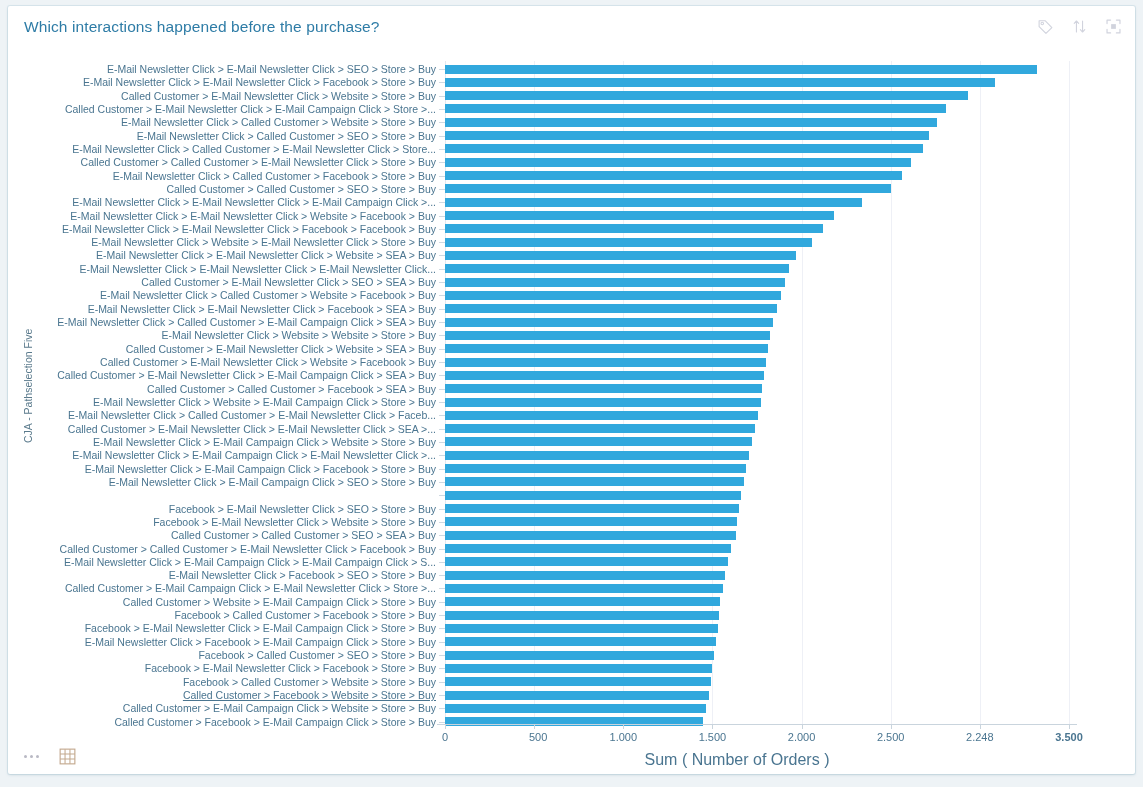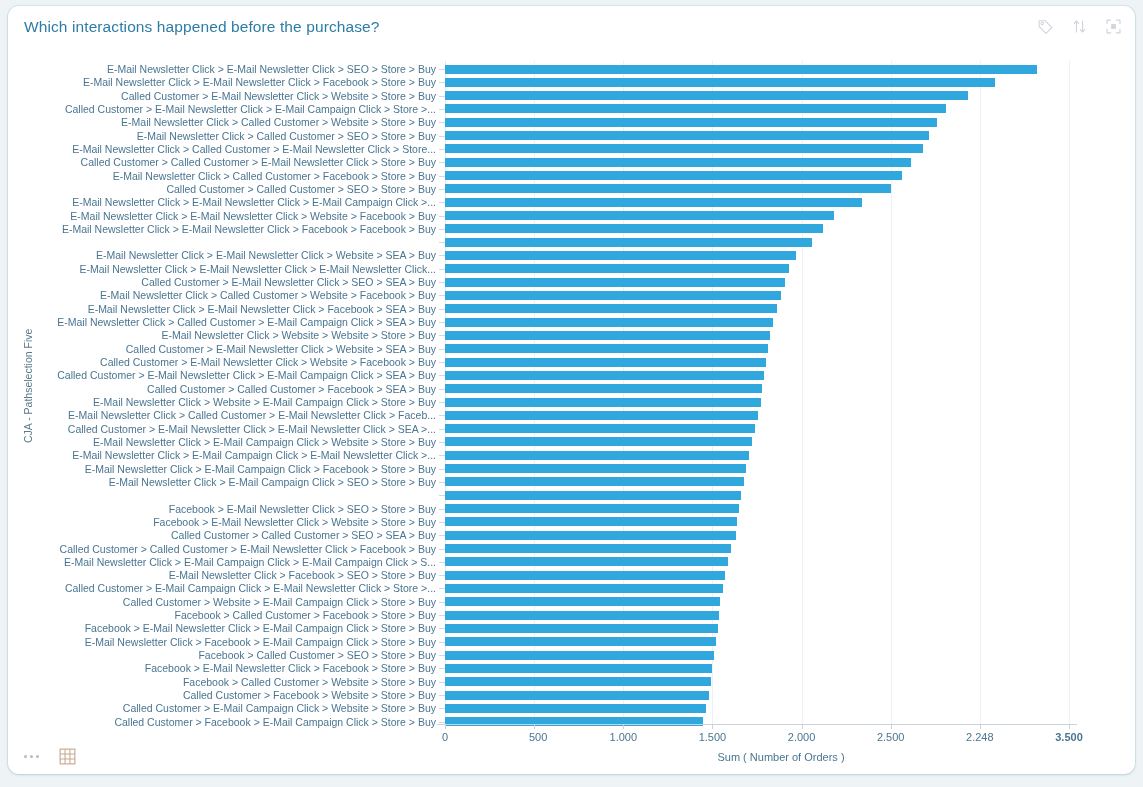--- a/index.html
+++ b/index.html
@@ -13,21 +13,21 @@
     font-family: "Liberation Sans", sans-serif;
   }
 
   #card {
     position: absolute;
     left: 8px;
     top: 6px;
     width: 1127px;
     height: 768px;
     background: #ffffff;
-    border-radius: 11px;
+    border-radius: 2px;
     box-shadow: 0 1px 3px rgba(120,150,170,0.28), 0 0 0 1px rgba(200,220,230,0.55);
     overflow: hidden;
   }
 
   
   #header {
     position: absolute;
     left: 0; top: 0;
     width: 1127px;
     height: 42px;
@@ -180,25 +180,25 @@
   .xlabel {
     position: absolute;
     top: 0;
     font-size: 11px;
     color: #4a7590;
     transform: translateX(-50%);
     white-space: nowrap;
   }
   #xaxis-title {
     position: absolute;
-    left: 461px;
+    left: 417px;
     top: 745px;
     width: 624px;
     text-align: center;
-    font-size: 11px;
+    font-size: 16px;
     color: #4a7590;
     white-space: nowrap;
   }
 
   
   #footer {
     position: absolute;
     left: 0;
     bottom: 0;
     width: 1127px;
@@ -275,20 +275,21 @@
         <div class="ylabel" title="Called Customer &gt; E-Mail Newsletter Click &gt; E-Mail Campaign Click &gt; Store &gt;..." style="top: 46.96px;">Called Customer &gt; E-Mail Newsletter Click &gt; E-Mail Campaign Click &gt; Store &gt;...</div>
         <div class="ylabel" title="E-Mail Newsletter Click &gt; Called Customer &gt; Website &gt; Store &gt; Buy" style="top: 60.28px;">E-Mail Newsletter Click &gt; Called Customer &gt; Website &gt; Store &gt; Buy</div>
         <div class="ylabel" title="E-Mail Newsletter Click &gt; Called Customer &gt; SEO &gt; Store &gt; Buy" style="top: 73.6px;">E-Mail Newsletter Click &gt; Called Customer &gt; SEO &gt; Store &gt; Buy</div>
         <div class="ylabel" title="E-Mail Newsletter Click &gt; Called Customer &gt; E-Mail Newsletter Click &gt; Store..." style="top: 86.92px;">E-Mail Newsletter Click &gt; Called Customer &gt; E-Mail Newsletter Click &gt; Store...</div>
         <div class="ylabel" title="Called Customer &gt; Called Customer &gt; E-Mail Newsletter Click &gt; Store &gt; Buy" style="top: 100.24px;">Called Customer &gt; Called Customer &gt; E-Mail Newsletter Click &gt; Store &gt; Buy</div>
         <div class="ylabel" title="E-Mail Newsletter Click &gt; Called Customer &gt; Facebook &gt; Store &gt; Buy" style="top: 113.56px;">E-Mail Newsletter Click &gt; Called Customer &gt; Facebook &gt; Store &gt; Buy</div>
         <div class="ylabel" title="Called Customer &gt; Called Customer &gt; SEO &gt; Store &gt; Buy" style="top: 126.88px;">Called Customer &gt; Called Customer &gt; SEO &gt; Store &gt; Buy</div>
         <div class="ylabel" title="E-Mail Newsletter Click &gt; E-Mail Newsletter Click &gt; E-Mail Campaign Click &gt;..." style="top: 140.2px;">E-Mail Newsletter Click &gt; E-Mail Newsletter Click &gt; E-Mail Campaign Click &gt;...</div>
         <div class="ylabel" title="E-Mail Newsletter Click &gt; E-Mail Newsletter Click &gt; Website &gt; Facebook &gt; Buy" style="top: 153.52px;">E-Mail Newsletter Click &gt; E-Mail Newsletter Click &gt; Website &gt; Facebook &gt; Buy</div>
         <div class="ylabel" title="E-Mail Newsletter Click &gt; E-Mail Newsletter Click &gt; Facebook &gt; Facebook &gt; Buy" style="top: 166.84px;">E-Mail Newsletter Click &gt; E-Mail Newsletter Click &gt; Facebook &gt; Facebook &gt; Buy</div>
+        <div class="ylabel" title="E-Mail Newsletter Click &gt; Website &gt; E-Mail Newsletter Click &gt; Store &gt; Buy" style="top: 180.16px;">E-Mail Newsletter Click &gt; Website &gt; E-Mail Newsletter Click &gt; Store &gt; Buy</div>
         <div class="ylabel" title="E-Mail Newsletter Click &gt; E-Mail Newsletter Click &gt; Website &gt; SEA &gt; Buy" style="top: 193.48px;">E-Mail Newsletter Click &gt; E-Mail Newsletter Click &gt; Website &gt; SEA &gt; Buy</div>
         <div class="ylabel" title="E-Mail Newsletter Click &gt; E-Mail Newsletter Click &gt; E-Mail Newsletter Click..." style="top: 206.8px;">E-Mail Newsletter Click &gt; E-Mail Newsletter Click &gt; E-Mail Newsletter Click...</div>
         <div class="ylabel" title="Called Customer &gt; E-Mail Newsletter Click &gt; SEO &gt; SEA &gt; Buy" style="top: 220.12px;">Called Customer &gt; E-Mail Newsletter Click &gt; SEO &gt; SEA &gt; Buy</div>
         <div class="ylabel" title="E-Mail Newsletter Click &gt; Called Customer &gt; Website &gt; Facebook &gt; Buy" style="top: 233.44px;">E-Mail Newsletter Click &gt; Called Customer &gt; Website &gt; Facebook &gt; Buy</div>
         <div class="ylabel" title="E-Mail Newsletter Click &gt; E-Mail Newsletter Click &gt; Facebook &gt; SEA &gt; Buy" style="top: 246.76px;">E-Mail Newsletter Click &gt; E-Mail Newsletter Click &gt; Facebook &gt; SEA &gt; Buy</div>
         <div class="ylabel" title="E-Mail Newsletter Click &gt; Called Customer &gt; E-Mail Campaign Click &gt; SEA &gt; Buy" style="top: 260.08px;">E-Mail Newsletter Click &gt; Called Customer &gt; E-Mail Campaign Click &gt; SEA &gt; Buy</div>
         <div class="ylabel" title="E-Mail Newsletter Click &gt; Website &gt; Website &gt; Store &gt; Buy" style="top: 273.4px;">E-Mail Newsletter Click &gt; Website &gt; Website &gt; Store &gt; Buy</div>
         <div class="ylabel" title="Called Customer &gt; E-Mail Newsletter Click &gt; Website &gt; SEA &gt; Buy" style="top: 286.72px;">Called Customer &gt; E-Mail Newsletter Click &gt; Website &gt; SEA &gt; Buy</div>
         <div class="ylabel" title="Called Customer &gt; E-Mail Newsletter Click &gt; Website &gt; Facebook &gt; Buy" style="top: 300.04px;">Called Customer &gt; E-Mail Newsletter Click &gt; Website &gt; Facebook &gt; Buy</div>
         <div class="ylabel" title="Called Customer &gt; E-Mail Newsletter Click &gt; E-Mail Campaign Click &gt; SEA &gt; Buy" style="top: 313.36px;">Called Customer &gt; E-Mail Newsletter Click &gt; E-Mail Campaign Click &gt; SEA &gt; Buy</div>
@@ -307,21 +308,21 @@
         <div class="ylabel" title="E-Mail Newsletter Click &gt; E-Mail Campaign Click &gt; E-Mail Campaign Click &gt; S..." style="top: 499.84px;">E-Mail Newsletter Click &gt; E-Mail Campaign Click &gt; E-Mail Campaign Click &gt; S...</div>
         <div class="ylabel" title="E-Mail Newsletter Click &gt; Facebook &gt; SEO &gt; Store &gt; Buy" style="top: 513.16px;">E-Mail Newsletter Click &gt; Facebook &gt; SEO &gt; Store &gt; Buy</div>
         <div class="ylabel" title="Called Customer &gt; E-Mail Campaign Click &gt; E-Mail Newsletter Click &gt; Store &gt;..." style="top: 526.48px;">Called Customer &gt; E-Mail Campaign Click &gt; E-Mail Newsletter Click &gt; Store &gt;...</div>
         <div class="ylabel" title="Called Customer &gt; Website &gt; E-Mail Campaign Click &gt; Store &gt; Buy" style="top: 539.8px;">Called Customer &gt; Website &gt; E-Mail Campaign Click &gt; Store &gt; Buy</div>
         <div class="ylabel" title="Facebook &gt; Called Customer &gt; Facebook &gt; Store &gt; Buy" style="top: 553.12px;">Facebook &gt; Called Customer &gt; Facebook &gt; Store &gt; Buy</div>
         <div class="ylabel" title="Facebook &gt; E-Mail Newsletter Click &gt; E-Mail Campaign Click &gt; Store &gt; Buy" style="top: 566.44px;">Facebook &gt; E-Mail Newsletter Click &gt; E-Mail Campaign Click &gt; Store &gt; Buy</div>
         <div class="ylabel" title="E-Mail Newsletter Click &gt; Facebook &gt; E-Mail Campaign Click &gt; Store &gt; Buy" style="top: 579.76px;">E-Mail Newsletter Click &gt; Facebook &gt; E-Mail Campaign Click &gt; Store &gt; Buy</div>
         <div class="ylabel" title="Facebook &gt; Called Customer &gt; SEO &gt; Store &gt; Buy" style="top: 593.08px;">Facebook &gt; Called Customer &gt; SEO &gt; Store &gt; Buy</div>
         <div class="ylabel" title="Facebook &gt; E-Mail Newsletter Click &gt; Facebook &gt; Store &gt; Buy" style="top: 606.4px;">Facebook &gt; E-Mail Newsletter Click &gt; Facebook &gt; Store &gt; Buy</div>
         <div class="ylabel" title="Facebook &gt; Called Customer &gt; Website &gt; Store &gt; Buy" style="top: 619.72px;">Facebook &gt; Called Customer &gt; Website &gt; Store &gt; Buy</div>
-        <div class="ylabel" title="Called Customer &gt; Facebook &gt; Website &gt; Store &gt; Buy" style="top: 633.04px;">Called Customer &gt; Facebook &gt; Website &gt; Store &gt; Buy</div>
+        <div class="ylabel" title="Called Customer &gt; Facebook &gt; Website &gt; Store &gt; Buy" style="top: 633.04px; text-decoration: underline;">Called Customer &gt; Facebook &gt; Website &gt; Store &gt; Buy</div>
         <div class="ylabel" title="Called Customer &gt; E-Mail Campaign Click &gt; Website &gt; Store &gt; Buy" style="top: 646.36px;">Called Customer &gt; E-Mail Campaign Click &gt; Website &gt; Store &gt; Buy</div>
         <div class="ylabel" title="Called Customer &gt; Facebook &gt; E-Mail Campaign Click &gt; Store &gt; Buy" style="top: 659.68px;">Called Customer &gt; Facebook &gt; E-Mail Campaign Click &gt; Store &gt; Buy</div>
       </div>
     <div id="ticks-col">
         <div class="ytick" style="top: 13px;"></div>
         <div class="ytick" style="top: 26.32px;"></div>
         <div class="ytick" style="top: 39.64px;"></div>
         <div class="ytick" style="top: 52.96px;"></div>
         <div class="ytick" style="top: 66.28px;"></div>
         <div class="ytick" style="top: 79.6px;"></div>

